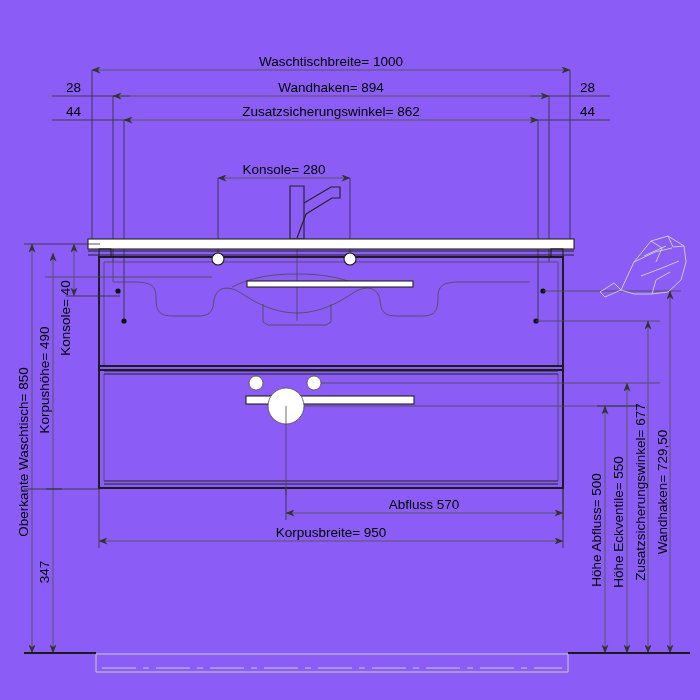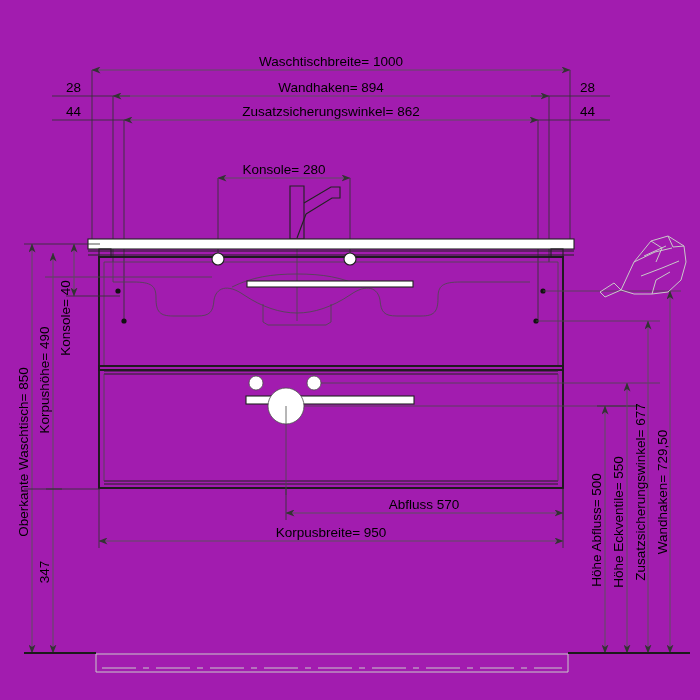--- a/index.html
+++ b/index.html
@@ -1,18 +1,18 @@
 <!DOCTYPE html>
 <html><head>
 <meta charset="utf-8">
 <style>
   html,body{margin:0;padding:0;background:#ffffff;}
   body{width:700px;height:700px;overflow:hidden;
        font-family:"Liberation Sans",sans-serif;color:#000;}
-  #stage{position:relative;width:700px;height:700px;background:#a21caf;}
+  #stage{position:relative;width:700px;height:700px;background:#8b5cf6;}
   svg#dwg{position:absolute;left:0;top:0;width:700px;height:700px;display:block;}
   text{font-family:"Liberation Sans",sans-serif;fill:#000;}
   .dimtxt{font-size:13.5px;}
   .thin{stroke:#4a4a4a;stroke-width:.8;fill:none;}
   .med{stroke:#222;stroke-width:1.1;fill:none;}
   .heavy{stroke:#1a1a1a;stroke-width:1.9;fill:none;}
   .dimline{stroke:#555;stroke-width:.9;fill:none;}
   .extline{stroke:#333;stroke-width:.85;fill:none;}
   .gray{stroke:#c9c9c9;stroke-width:1;fill:none;}
   .grayd{stroke:#c9c9c9;stroke-width:1;fill:none;stroke-dasharray:34 7 6 7;}

